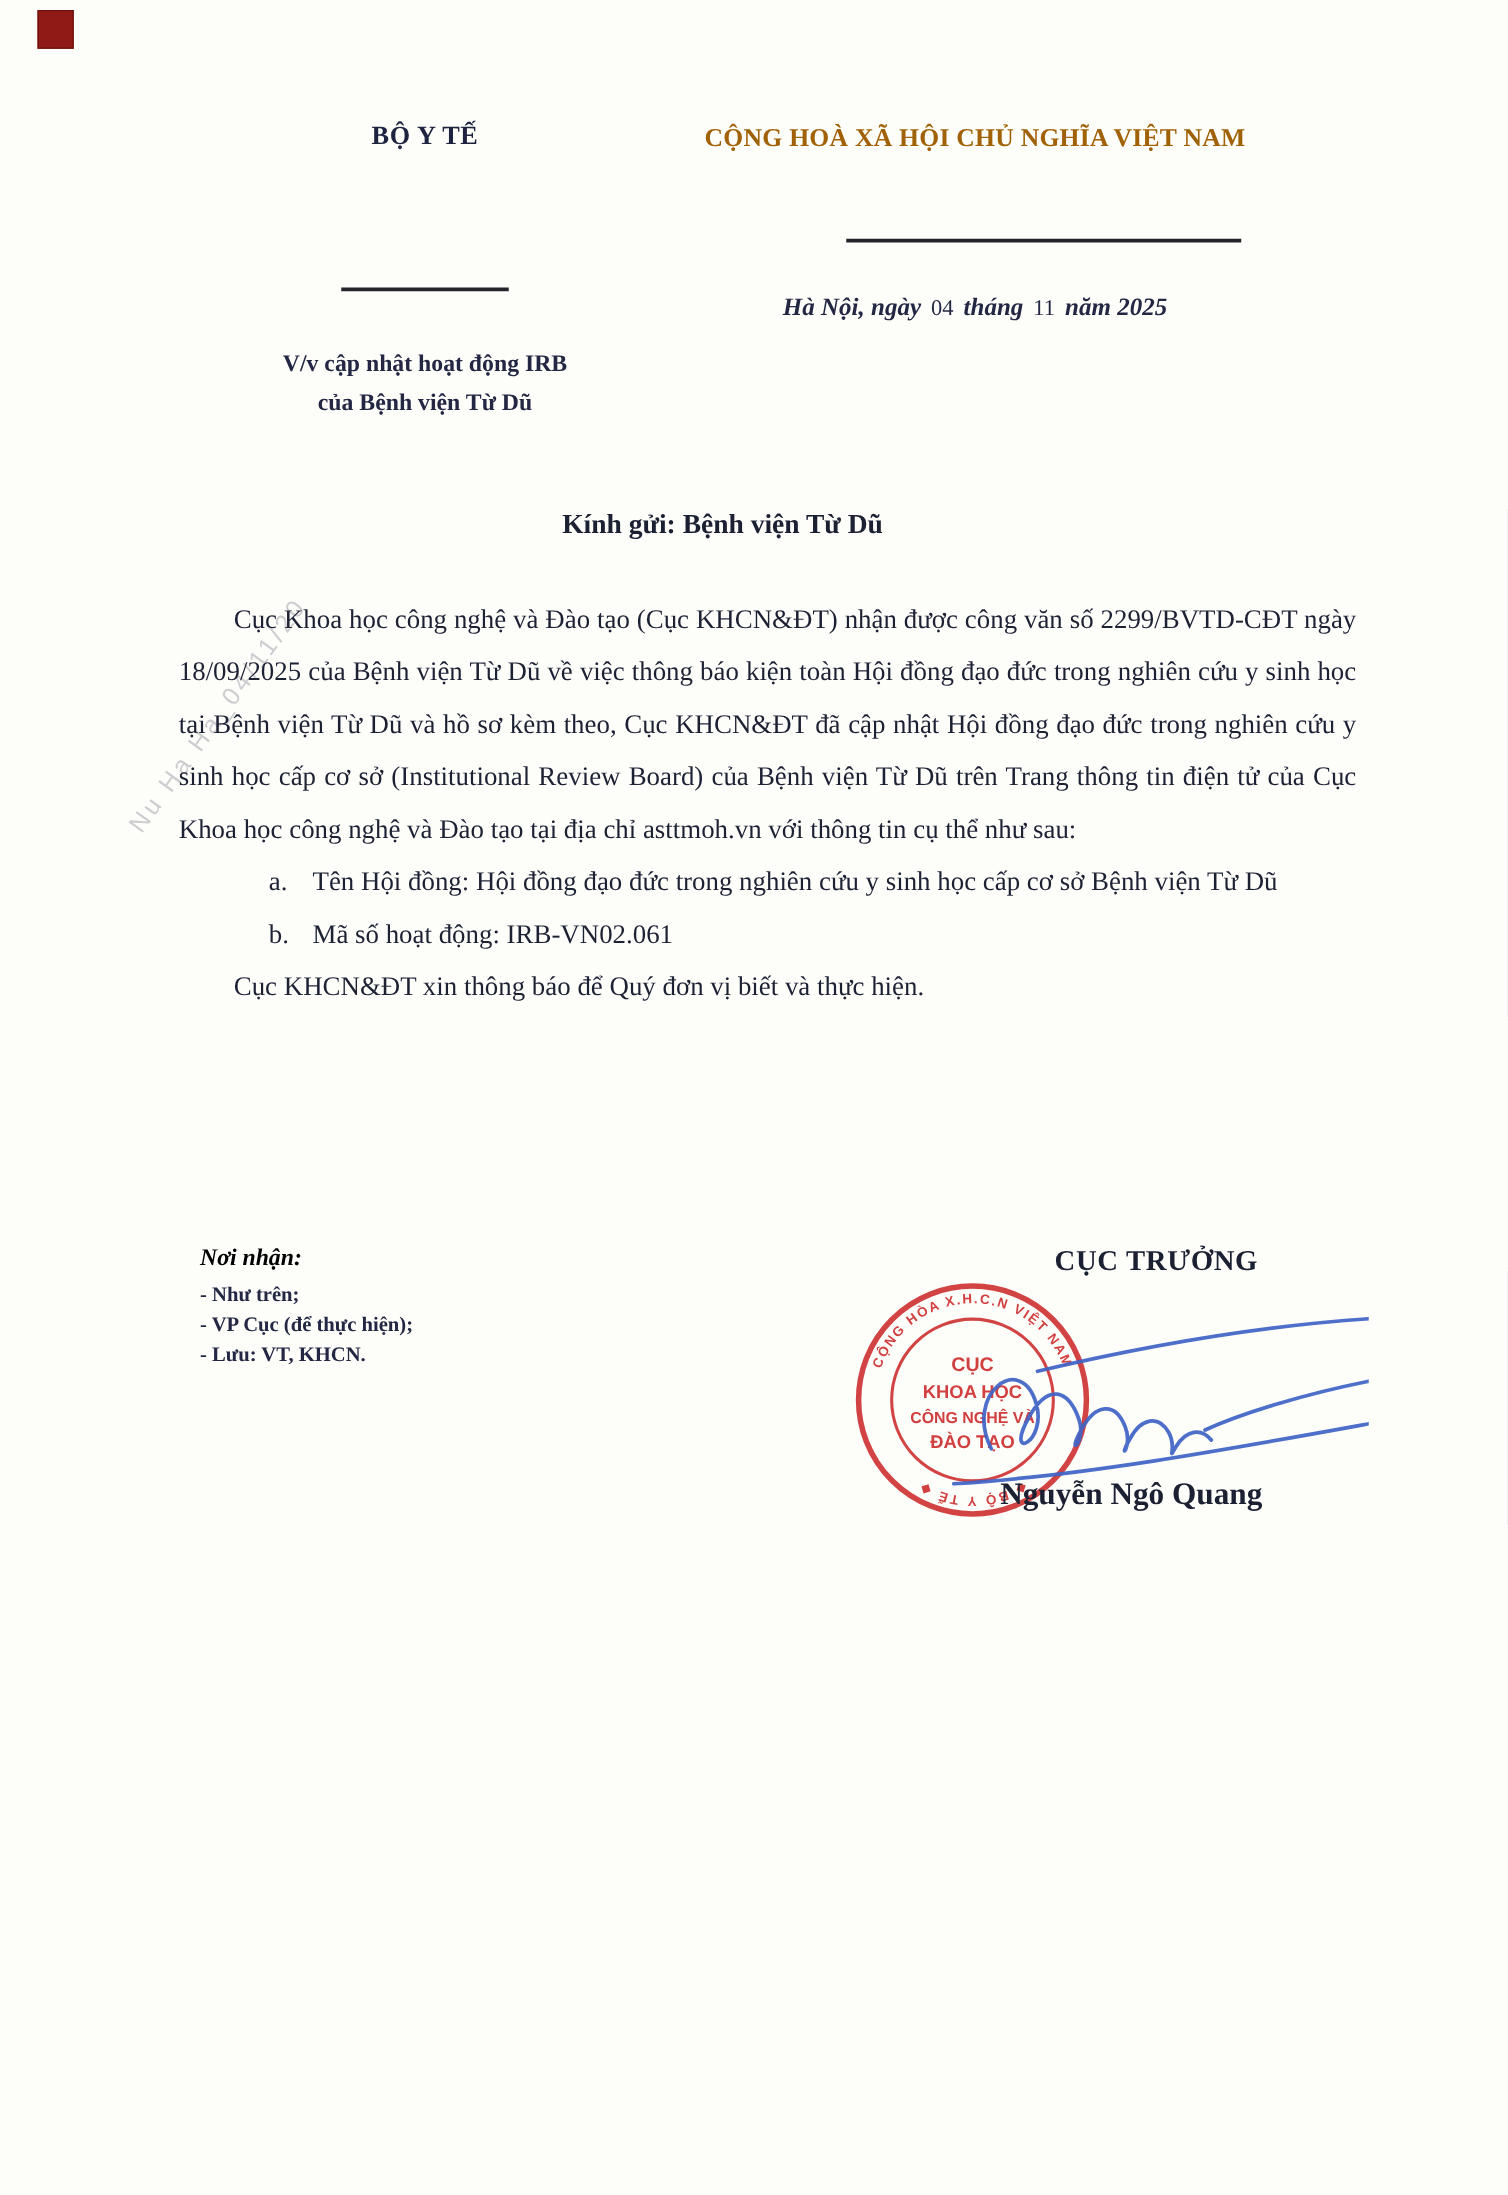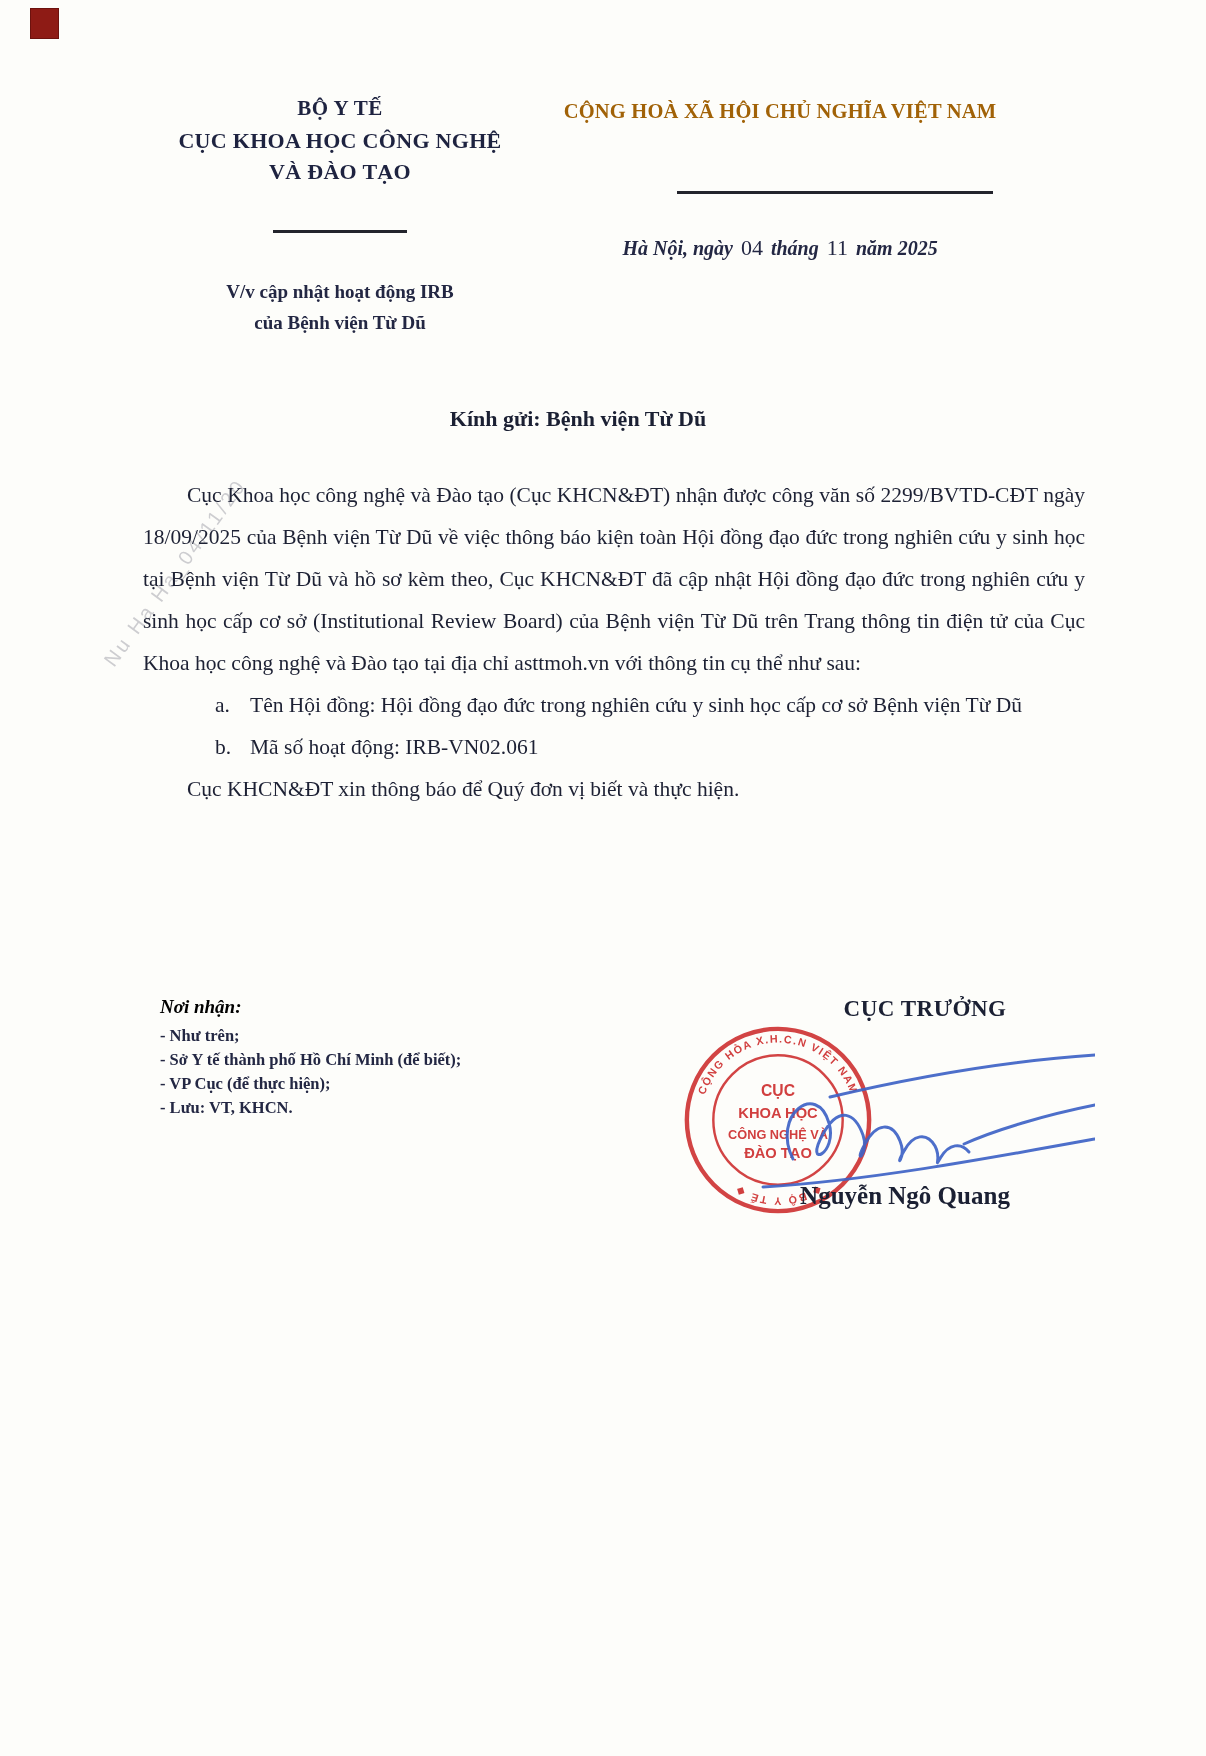--- a/index.html
+++ b/index.html
@@ -27,21 +27,21 @@
   .num-line .lbl{font-weight:bold;}
   .num-line .val{font-size:18px;color:#32343f;letter-spacing:1px;}
   .num-line .sfx{font-weight:bold;letter-spacing:.5px;}
   .subject{left:140px;top:276px;width:400px;font-size:19px;font-weight:bold;color:#232743;line-height:31px;}
   
   .hr{left:530px;top:100px;width:500px;}
   .hr .country{font-weight:bold;font-size:20.5px;letter-spacing:.2px;color:#a16207;}
   .hr .motto{font-weight:bold;font-size:21px;margin-top:7px;color:#1e2340;}
   .rule-right{left:677px;top:191px;width:316px;height:3px;background:#23242c;}
   .dateline{left:560px;top:235px;width:440px;font-size:20px;font-weight:bold;font-style:italic;color:#232743;}
-  .dateline .n{font-style:normal;font-weight:normal;font-size:22px;padding:0 3px;}
+  .dateline .n{font-style:normal;font-weight:normal;font-size:18px;padding:0 3px;}
   
   .salute{left:353px;top:406px;width:450px;font-size:22px;font-weight:bold;color:#1b2033;}
   
   .body-block{left:143px;top:474px;width:942px;font-size:21.5px;line-height:42px;color:#1d2134;text-align:justify;}
   .body-block p{margin:0;}
   .p1{text-indent:44px;}
   .li{position:relative;padding-left:107px;}
   .li .marker{position:absolute;left:72px;top:0;}
   .closing{text-indent:44px;}
   
@@ -66,24 +66,20 @@
 <body>
 
 <div class="page">
 
   <div class="abs corner-mark"></div>
 
   <div class="abs wmark">Nu Ha Ha_04/11/20</div>
 
   <div class="abs hl ctr">
     <div class="ministry">BỘ Y TẾ</div>
-    <div class="dept">
-      <span>CỤC KHOA HỌC CÔNG NGHỆ</span><br>
-      <span>VÀ ĐÀO TẠO</span>
-    </div>
   </div>
   <div class="abs rule-left"></div>
   <div class="abs subject ctr">
     <span>V/v cập nhật hoạt động IRB</span><br>
     <span>của Bệnh viện Từ Dũ</span>
   </div>
 
   <div class="abs hr ctr">
     <div class="country">CỘNG HOÀ XÃ HỘI CHỦ NGHĨA VIỆT NAM</div>
   </div>
@@ -108,21 +104,20 @@
     <p class="li">
       <span class="marker">b.</span>
       <span>Mã số hoạt động: IRB-VN02.061</span>
     </p>
     <p class="closing">Cục KHCN&amp;ĐT xin thông báo để Quý đơn vị biết và thực hiện.</p>
   </div>
 
   <div class="abs recips">
     <div class="rlabel">Nơi nhận:</div>
     <div class="r">- Như trên;</div>
-    <div class="r">- Sở Y tế thành phố Hồ Chí Minh (để biết);</div>
     <div class="r">- VP Cục (để thực hiện);</div>
     <div class="r">- Lưu: VT, KHCN.</div>
   </div>
 
   <div class="abs title-right ctr">CỤC TRƯỞNG</div>
 
   <svg class="abs seal-svg" width="196" height="196" viewBox="0 0 200 200">
     <g fill="none" stroke="#cd2b2b" opacity="0.88">
       <circle cx="100" cy="100" r="93" stroke-width="4.5"></circle>
       <circle cx="100" cy="100" r="66" stroke-width="2.5"></circle>

